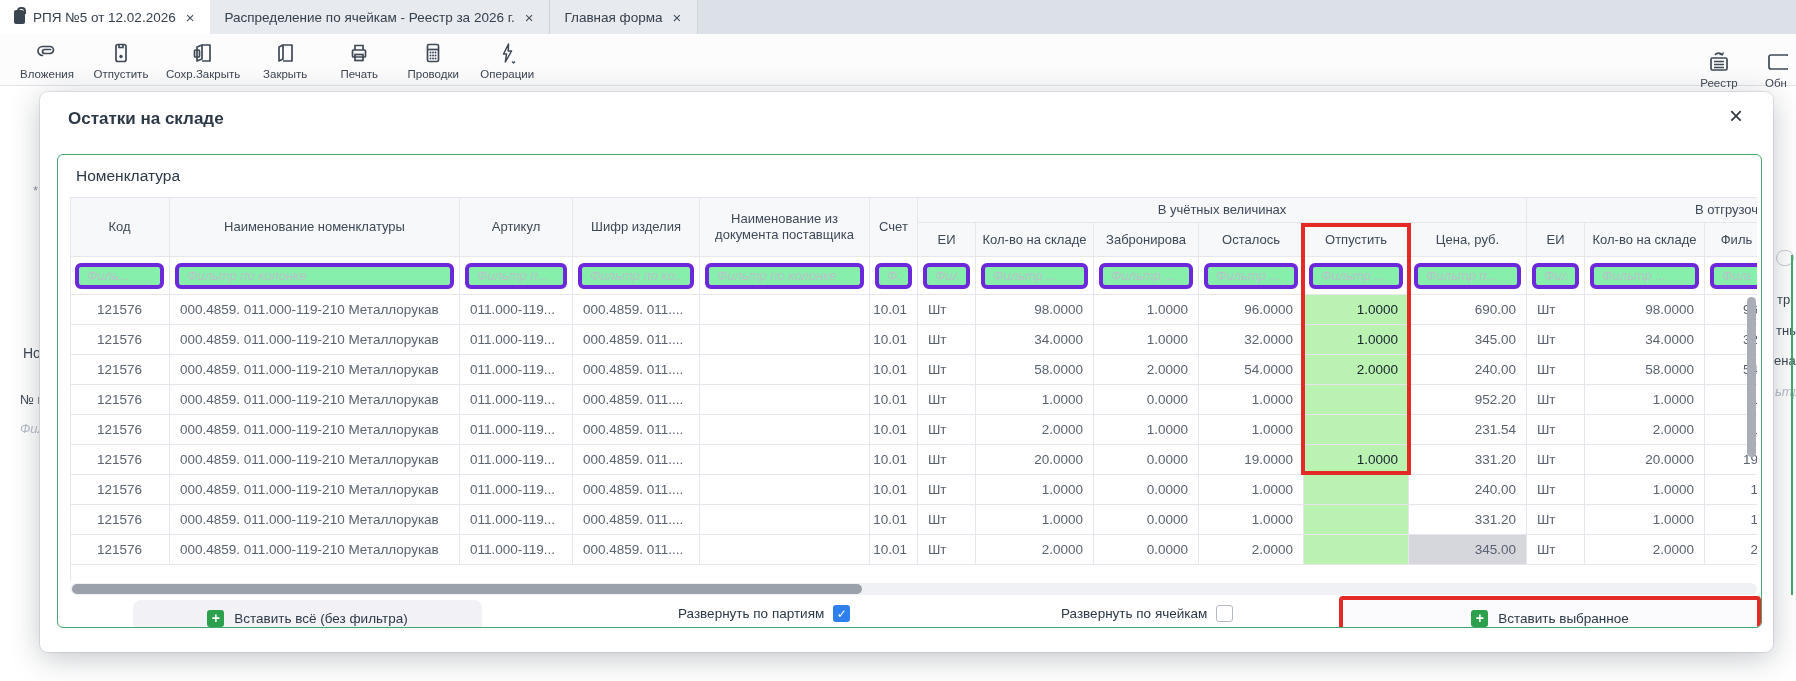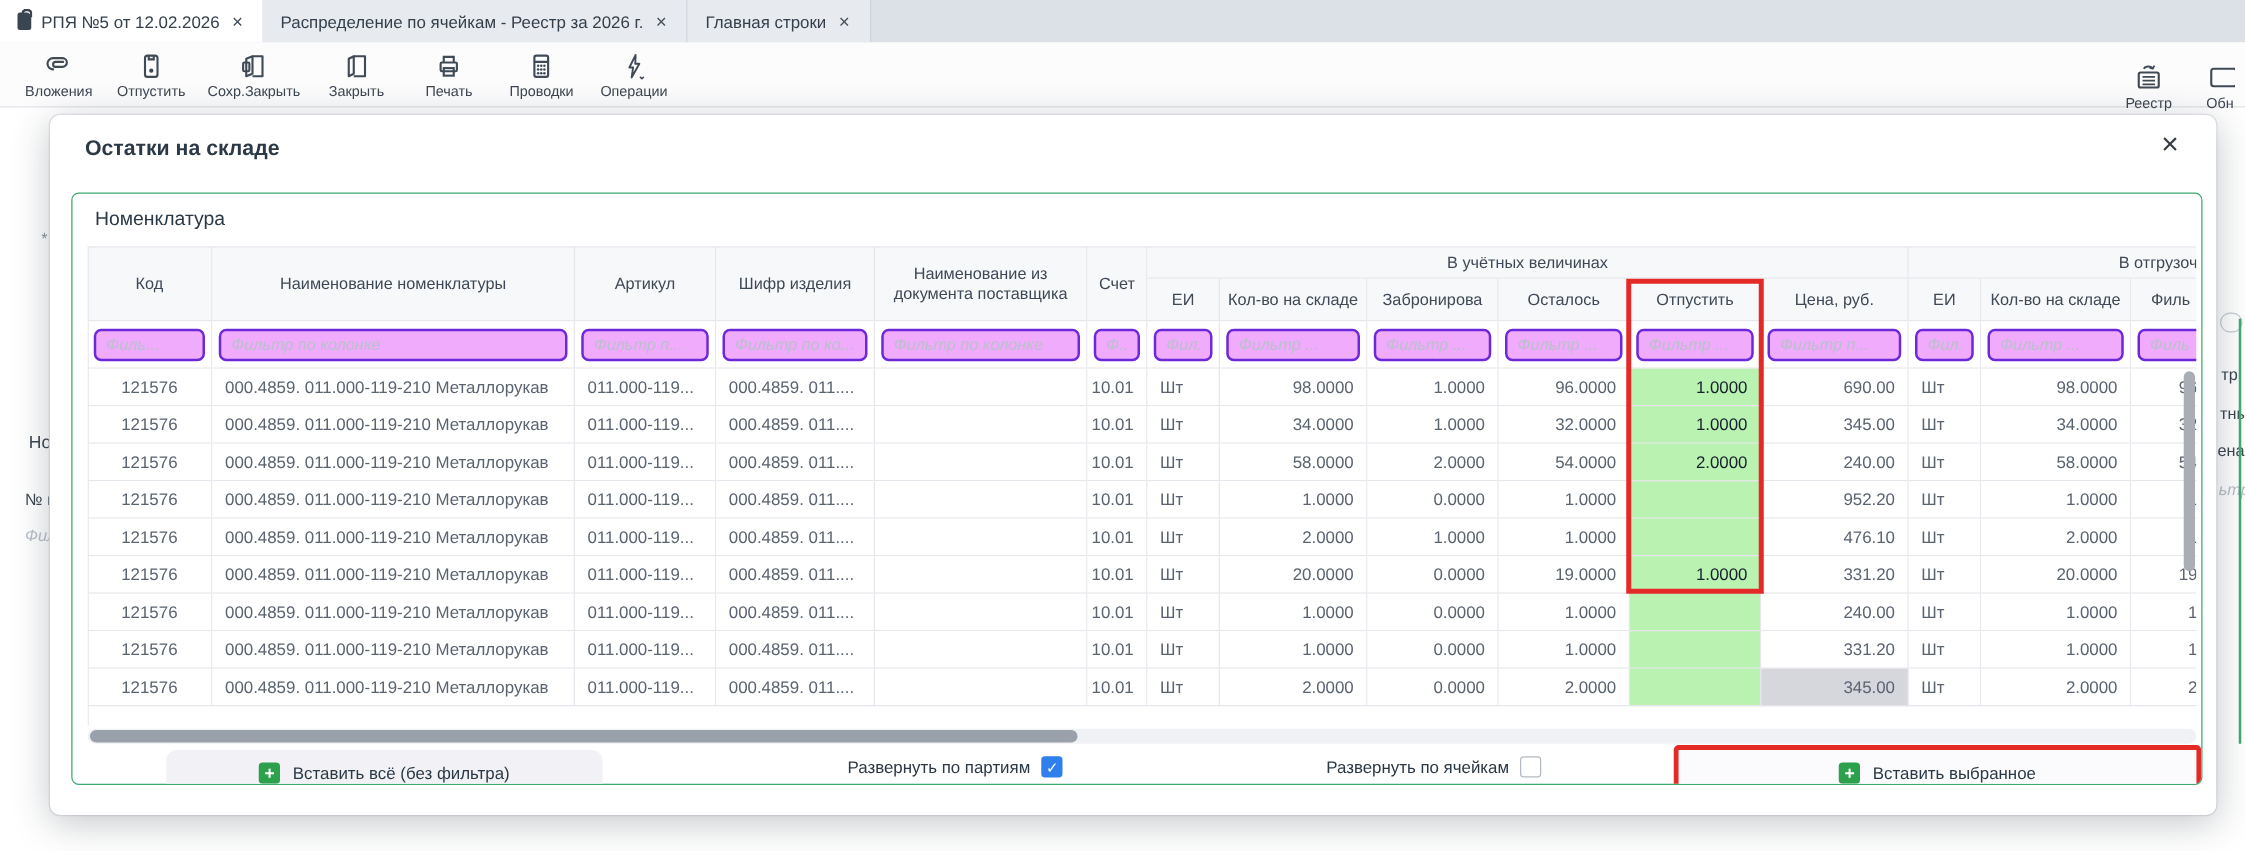--- a/index.html
+++ b/index.html
@@ -50,21 +50,21 @@
   .tbl { display:grid; width:1699px;
          grid-template-columns:100px 290px 113px 127px 170px 48px 58px 118px 105px 105px 105px 118px 58px 120px 64px;
          grid-template-rows:26px 34px 38px repeat(9,30px); }
   .cell { border-right:1px solid #e6e6ec; border-bottom:1px solid #e6e6ec; background:#fff;
           display:flex; align-items:center; padding:0 10px; font-size:13.5px; color:#5a6370;
           white-space:nowrap; overflow:hidden; }
   .hc { background:#f7f8fa; justify-content:center; text-align:center; color:#3d4956; font-size:13px; line-height:1.18; padding:0 4px; }
   .hc.span2 { grid-row:1/3; }
   .gc { background:#f7f8fa; justify-content:center; color:#3d4956; font-size:13px; grid-row:1; border-bottom:1px solid #e6e6ec; }
   .fc { grid-row:3; background:#fff; padding:5px 5px; }
-  .fc input { width:100%; height:26px; border:2px solid #6d28d9; border-radius:6px; padding:0 8px; font-size:13px; font-style:italic; color:#3c4652; font-family:inherit; background:#f0abfc; outline:none; }
+  .fc input { width:100%; height:26px; border:4px solid #6d28d9; border-radius:6px; padding:0 8px; font-size:13px; font-style:italic; color:#3c4652; font-family:inherit; background:#86efac; outline:none; }
   .fc input::placeholder { color:#bac0cb; font-style:italic; }
   .num { justify-content:flex-end; }
   .ctr { justify-content:center; }
   .release { background:#b9f2b1; color:#17222d; }
   .sel { background:#d6d6dd; }
   .tbl-left-edge { position:absolute; left:0; top:0; bottom:0; width:1px; background:#e6e6ec; }
   .tbl-top-edge { position:absolute; left:0; top:0; right:0; height:1px; background:#e6e6ec; }
 
   .red-col { position:absolute; left:1231px; top:26px; width:110px; height:252px; border:4px solid #e32a26; pointer-events:none; }
 
@@ -93,21 +93,21 @@
     <div class="tab active">
       <span class="doc-ico"></span>
       <span>РПЯ №5 от 12.02.2026</span>
       <span class="x">×</span>
     </div>
     <div class="tab">
       <span>Распределение по ячейкам - Реестр за 2026 г.</span>
       <span class="x">×</span>
     </div>
     <div class="tab">
-      <span>Главная строки</span>
+      <span>Главная форма</span>
       <span class="x">×</span>
     </div>
   </div>
 
   <div class="toolbar">
     <div class="tbi">
       <span>
         <svg width="24" height="24" viewBox="0 0 24 24" fill="none" stroke="#3f4a56" stroke-width="1.7" stroke-linecap="round">
           <path d="M7.5 14.5 a4.5 4.5 0 0 1 0-9 h7.5 a3.5 3.5 0 0 1 0 7 H9.5 a2 2 0 0 1 0-4 h6"></path>
         </svg>
@@ -358,21 +358,21 @@
             <div class="cell" style="grid-area: 8 / 2;">000.4859. 011.000-119-210 Металлорукав</div>
             <div class="cell" style="grid-area: 8 / 3;">011.000-119...</div>
             <div class="cell" style="grid-area: 8 / 4;">000.4859. 011....</div>
             <div class="cell" style="grid-area: 8 / 5;"></div>
             <div class="cell num" style="grid-area: 8 / 6;">10.01</div>
             <div class="cell" style="grid-area: 8 / 7;">Шт</div>
             <div class="cell num" style="grid-area: 8 / 8;">2.0000</div>
             <div class="cell num" style="grid-area: 8 / 9;">1.0000</div>
             <div class="cell num" style="grid-area: 8 / 10;">1.0000</div>
             <div class="cell num release" style="grid-area: 8 / 11;"></div>
-            <div class="cell num" style="grid-area: 8 / 12;">476.10</div>
+            <div class="cell num" style="grid-area: 8 / 12;">231.54</div>
             <div class="cell" style="grid-area: 8 / 13;">Шт</div>
             <div class="cell num" style="grid-area: 8 / 14;">2.0000</div>
             <div class="cell num" style="grid-area: 8 / 15;">1</div>
             <div class="cell ctr" style="grid-area: 9 / 1;">121576</div>
             <div class="cell" style="grid-area: 9 / 2;">000.4859. 011.000-119-210 Металлорукав</div>
             <div class="cell" style="grid-area: 9 / 3;">011.000-119...</div>
             <div class="cell" style="grid-area: 9 / 4;">000.4859. 011....</div>
             <div class="cell" style="grid-area: 9 / 5;"></div>
             <div class="cell num" style="grid-area: 9 / 6;">10.01</div>
             <div class="cell" style="grid-area: 9 / 7;">Шт</div>

